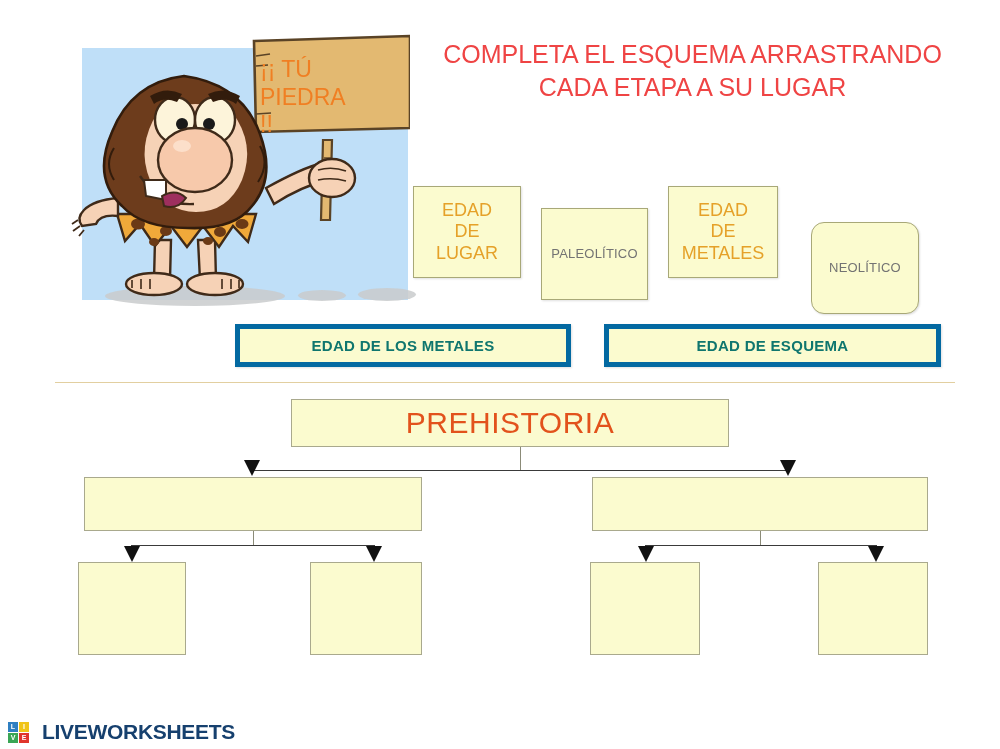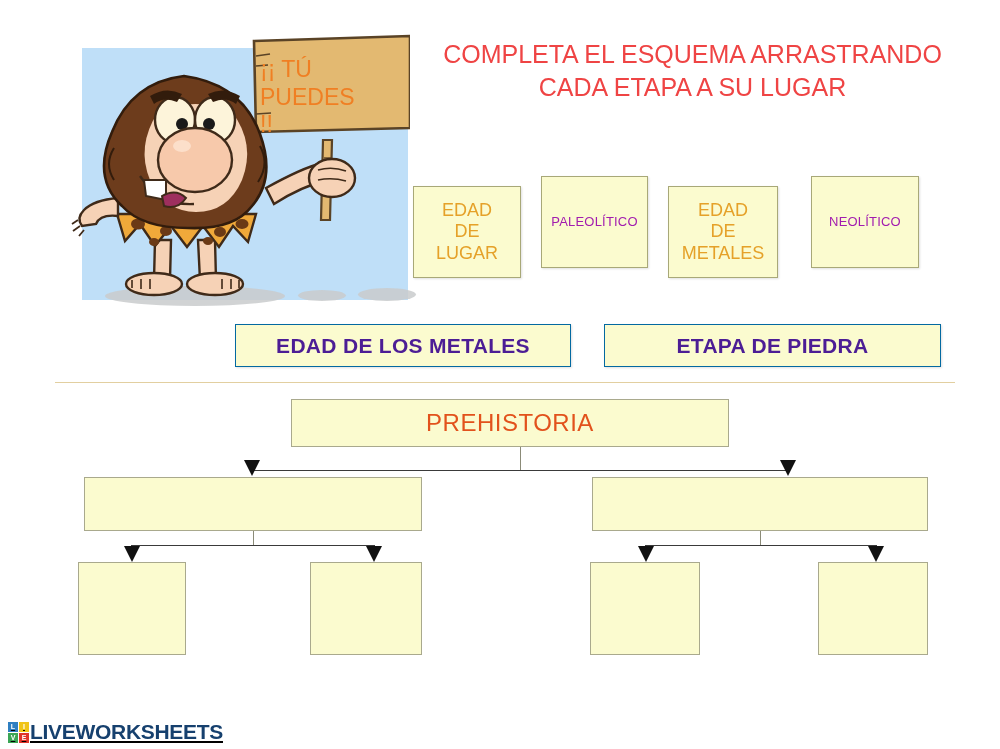--- a/index.html
+++ b/index.html
@@ -52,34 +52,34 @@
     border: 1px solid #a8a878;
     box-sizing: border-box;
     display: flex;
     align-items: center;
     justify-content: center;
     text-align: center;
     line-height: 1.18;
     box-shadow: 1px 1px 2px rgba(0,0,0,.12);
   }
   .word-card.gold   { color: #e5a129; font-size: 18px; }
-  .word-card.olive  { color: #a21caf; font-size: 13px; letter-spacing: .2px; }
+  .word-card.olive  { color: #737373; font-size: 13px; letter-spacing: .2px; margin-top: 32px; }
 
   
   .header-strip {
     position: absolute;
     background: #fbfbcf;
-    border: 1px solid #0369a1;
+    border: 5px solid #0369a1;
     box-sizing: border-box;
     display: flex;
     align-items: center;
     justify-content: center;
-    color: #4c1d95;
+    color: #0f766e;
     font-weight: bold;
-    font-size: 21px;
+    font-size: 15px;
     letter-spacing: .3px;
     box-shadow: 1px 1px 2px rgba(0,0,0,.12);
   }
 
   
   #section-divider {
     position: absolute;
     left: 55px; top: 382px;
     width: 900px; height: 1px;
     background: #e2cfa0;
@@ -90,21 +90,21 @@
     position: absolute;
     background: #fbfbcf;
     border: 1px solid #a9a98d;
     box-sizing: border-box;
     display: flex;
     align-items: center;
     justify-content: center;
   }
   #node-root {
     color: #e2521c;
-    font-size: 24px;
+    font-size: 30px;
     letter-spacing: .5px;
   }
 
   
   .conn {
     position: absolute;
     background: #3a3a3a;
   }
   .conn.v { width: 1px; }
   .conn.h { height: 1px; }
@@ -116,22 +116,21 @@
     border-right: 8px solid transparent;
     border-top: 16px solid #111111;
   }
 
   
   #footer-logo {
     position: absolute;
     left: 8px; top: 720px;
     display: flex;
     align-items: center;
-    gap: 1px;
-    text-decoration: underline;
+    gap: 13px;
   }
   #liveworksheets-icon {
     width: 21px; height: 21px;
     display: grid;
     grid-template-columns: 1fr 1fr;
     grid-template-rows: 1fr 1fr;
     gap: 1px;
   }
   #liveworksheets-icon span {
     font-size: 7px;
@@ -243,21 +242,21 @@
 
       <g>
         <path d="M70 148 Q90 178 124 176" stroke="#3f2a19" stroke-width="2.4" fill="none"></path>
         <path d="M74 152 L96 152 L96 172 L76 168 Z" fill="#ffffff" stroke="#3f2a19" stroke-width="2"></path>
         <path d="M92 168 Q106 160 116 170 Q108 182 94 178 Z" fill="#9e2f5e" stroke="#3f2a19" stroke-width="2"></path>
       </g>
     </svg>
 
     <div style="position:absolute;left:190px;top:28px;width:150px;color:#f07f23;font-size:23px;line-height:1.2;">
       <div>¡¡ TÚ</div>
-      <div>PUEDES</div>
+      <div>PIEDRA</div>
       <div>!!</div>
     </div>
   </div>
 
   <div id="page-title">COMPLETA EL ESQUEMA ARRASTRANDO CADA ETAPA A SU LUGAR</div>
 
   <div class="word-card gold" style="left:413px;top:186px;width:108px;height:92px;">
     <div>
       <div>EDAD</div>
       <div>DE</div>
@@ -270,29 +269,29 @@
   </div>
 
   <div class="word-card gold" style="left:668px;top:186px;width:110px;height:92px;">
     <div>
       <div>EDAD</div>
       <div>DE</div>
       <div>METALES</div>
     </div>
   </div>
 
-  <div class="word-card olive" style="left:811px;top:176px;width:108px;height:92px;">
+  <div class="word-card olive" style="left:811px;top:190px;width:108px;height:92px;border-radius:13px;">
     <span>NEOLÍTICO</span>
   </div>
 
   <div class="header-strip" style="left:235px;top:324px;width:336px;height:43px;">
     <span>EDAD DE LOS METALES</span>
   </div>
   <div class="header-strip" style="left:604px;top:324px;width:337px;height:43px;">
-    <span>ETAPA DE PIEDRA</span>
+    <span>EDAD DE ESQUEMA</span>
   </div>
 
   <div id="section-divider"></div>
 
   <div class="dg-box" id="node-root" style="left:291px;top:399px;width:438px;height:48px;">
     <span>PREHISTORIA</span>
   </div>
 
   <div class="conn v gray" style="left:520px;top:447px;height:24px;"></div>
   <div class="conn h" style="left:252px;top:470px;width:537px;"></div>

